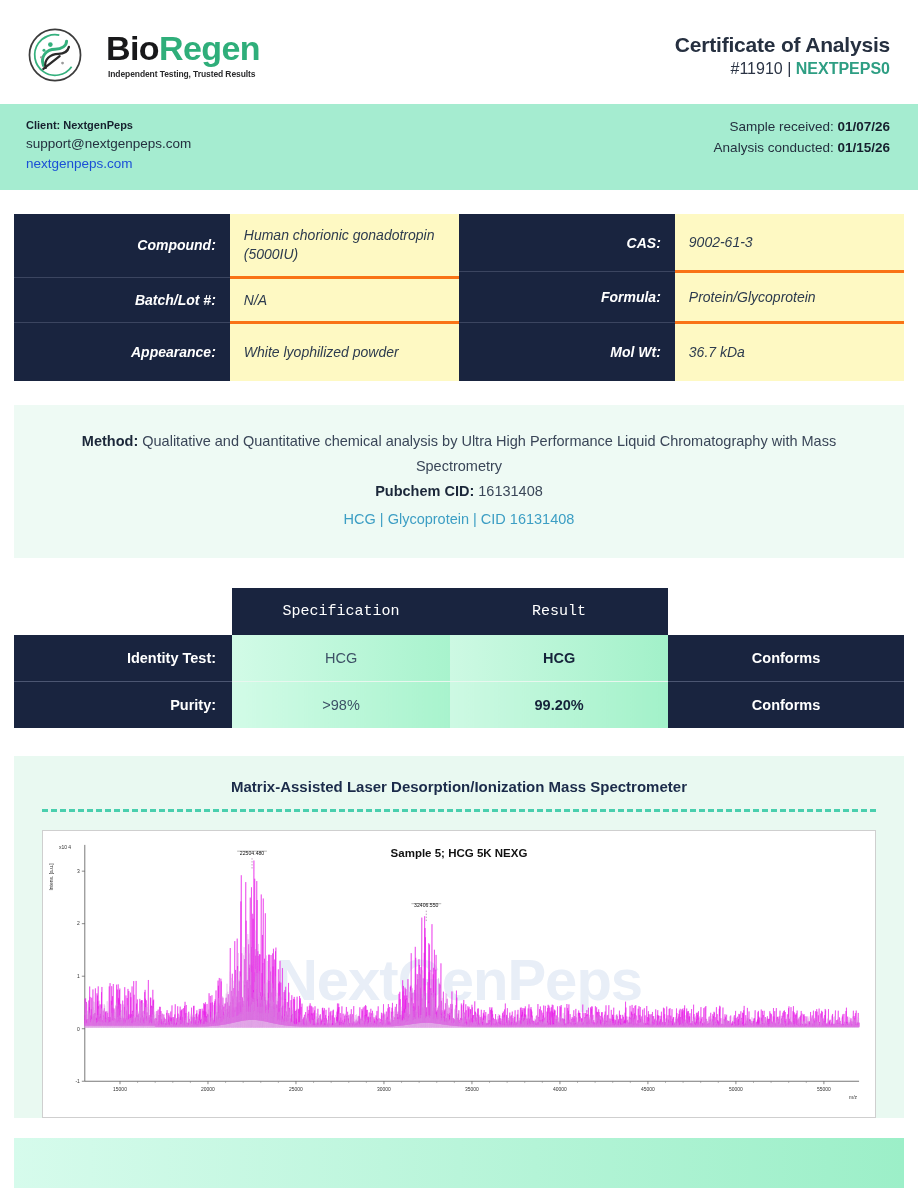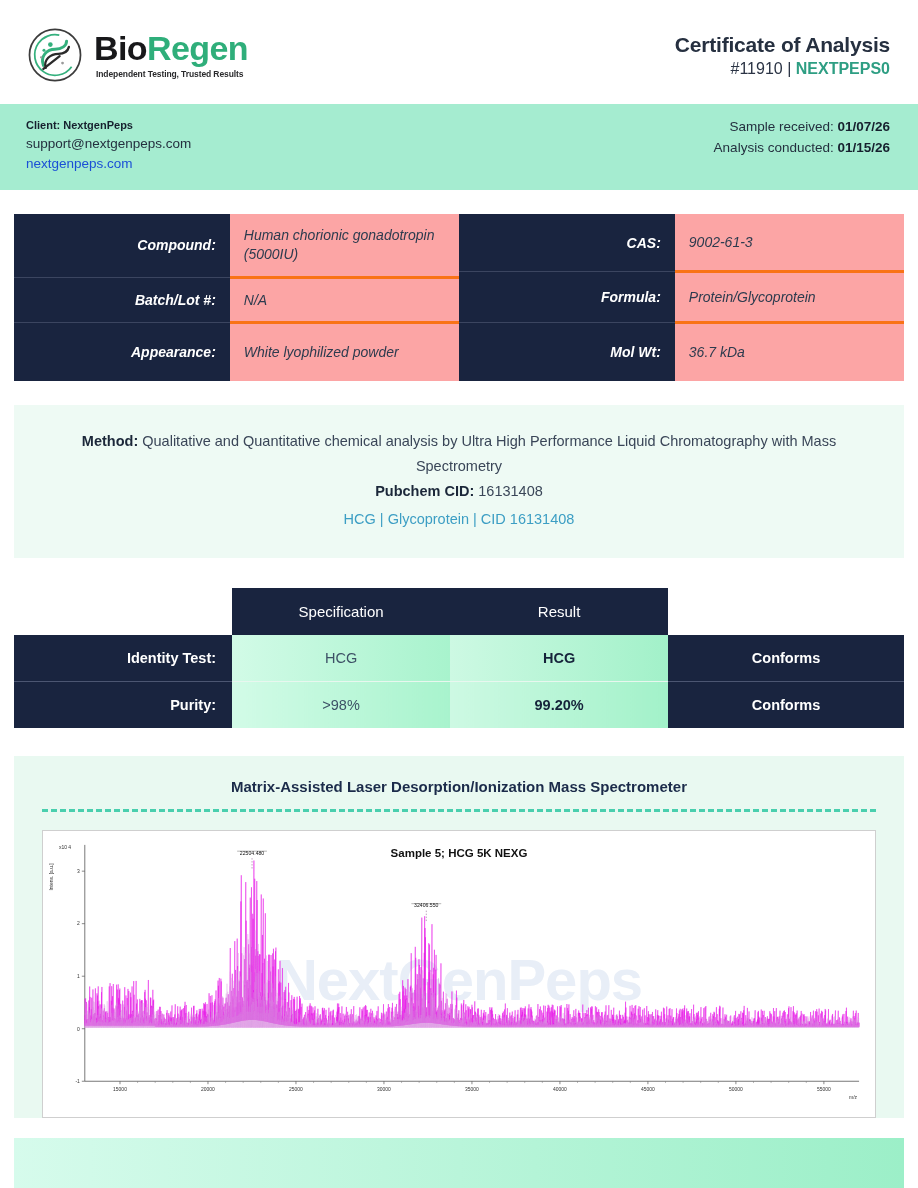--- a/index.html
+++ b/index.html
@@ -8,21 +8,21 @@
     background: #ffffff;
     font-family: "Liberation Sans", sans-serif;
     color: #1b2a47;
     overflow: hidden;
   }
   .page { position: relative; width: 918px; height: 1188px; background:#fff; }
 
   
   .header { display:flex; align-items:center; justify-content:space-between;
             padding: 22px 28px 16px 26px; height:104px; }
-  .brand { display:flex; align-items:center; gap:10px; }
+  .brand { display:flex; align-items:center; gap:22px; }
   .brand-mark { width:58px; height:58px; flex:0 0 58px; }
   .brand-text { display:flex; flex-direction:column; line-height:1; }
   .brand-name { font-size:34px; font-weight:bold; letter-spacing:-0.6px; }
   .brand-name .b1 { color:#18181a; }
   .brand-name .b2 { color:#2fae7a; }
   .brand-tag { font-size:8.5px; font-weight:bold; color:#2a2a2c; letter-spacing:-0.1px;
                margin-top:5px; margin-left:2px; }
   .coa { text-align:right; }
   .coa-title { font-size:21px; font-weight:bold; color:#263040; letter-spacing:-0.2px; }
   .coa-sub { font-size:16px; margin-top:3px; color:#2b3445; }
@@ -36,42 +36,42 @@
   .client-link { color:#1a4fd6; }
   .client-right { font-size:13.5px; line-height:1.52; text-align:right; color:#24303f; }
   .client-right b { color:#16202e;text-align:center; }
 
   
   .info-wrap { display:flex; gap:0; margin:24px 14px 0 14px; }
   .info-tbl { width:50%; border-collapse:collapse;font-style:italic; }
   .info-tbl td { vertical-align:middle; }
   .lbl-cell { background:#19243f; color:#ffffff; font-size:14px; font-weight:bold;
               text-align:right; padding:12px 14px; width:48.5%; }
-  .val-cell { background:#fca5a5; color:#2d3b4e; font-size:14px;
+  .val-cell { background:#fef9c3; color:#2d3b4e; font-size:14px;
               padding:12px 14px; line-height:1.35; }
   .info-tbl tr + tr td { border-top:3px solid #f97316; }
   .lbl-cell.nb { border-top:1px solid #3b4560 !important; }
   .row-tall .lbl-cell, .row-tall .val-cell { height:58px; }
 
   
   .method { background:#eefaf4; margin:24px 14px 0 14px; padding:24px 40px 26px 40px;
             text-align:center; font-size:14.5px; line-height:1.72; color:#3a4658; }
   .method b { color:#1b2739; }
   .method .links { color:#3c9ec4; margin-top:3px; }
 
   
   .results { margin:30px 14px 0 14px; }
   .res-tbl { width:100%; border-collapse:collapse; table-layout:fixed; }
   .res-tbl .c-lbl { width:24.5%; }
   .res-tbl .c-spec { width:24.5%; }
   .res-tbl .c-res { width:24.5%; }
   .res-tbl .c-con { width:26.5%; }
   .res-head-blank { background:#ffffff; }
   .res-head { background:#19243f; color:#fff; font-size:15px; font-weight:normal;
-              text-align:center; padding:15px 8px; }
+              text-align:center; padding:15px 8px;font-family:Liberation Mono, monospace; }
   .res-lbl { background:#19243f; color:#fff; font-size:14.5px; font-weight:bold;
              text-align:right; padding:15px 16px; }
   .res-spec { background:linear-gradient(90deg,#d2fbe7 0%,#a8f3cd 100%);
               color:#3d5166; font-size:14.5px; text-align:center; padding:15px 8px; }
   .res-res { background:linear-gradient(90deg,#cdf9e3 0%,#a2f1c9 100%);
              color:#15233a; font-size:14.5px; font-weight:bold; text-align:center; padding:15px 8px; }
   .res-con { background:#19243f; color:#fff; font-size:14.5px; font-weight:bold;
              text-align:center; padding:15px 8px; }
   .res-tbl tr.res-row + tr.res-row td { border-top:1px solid #e8f7ef; }
   .res-tbl tr.res-row + tr.res-row td.res-lbl,

